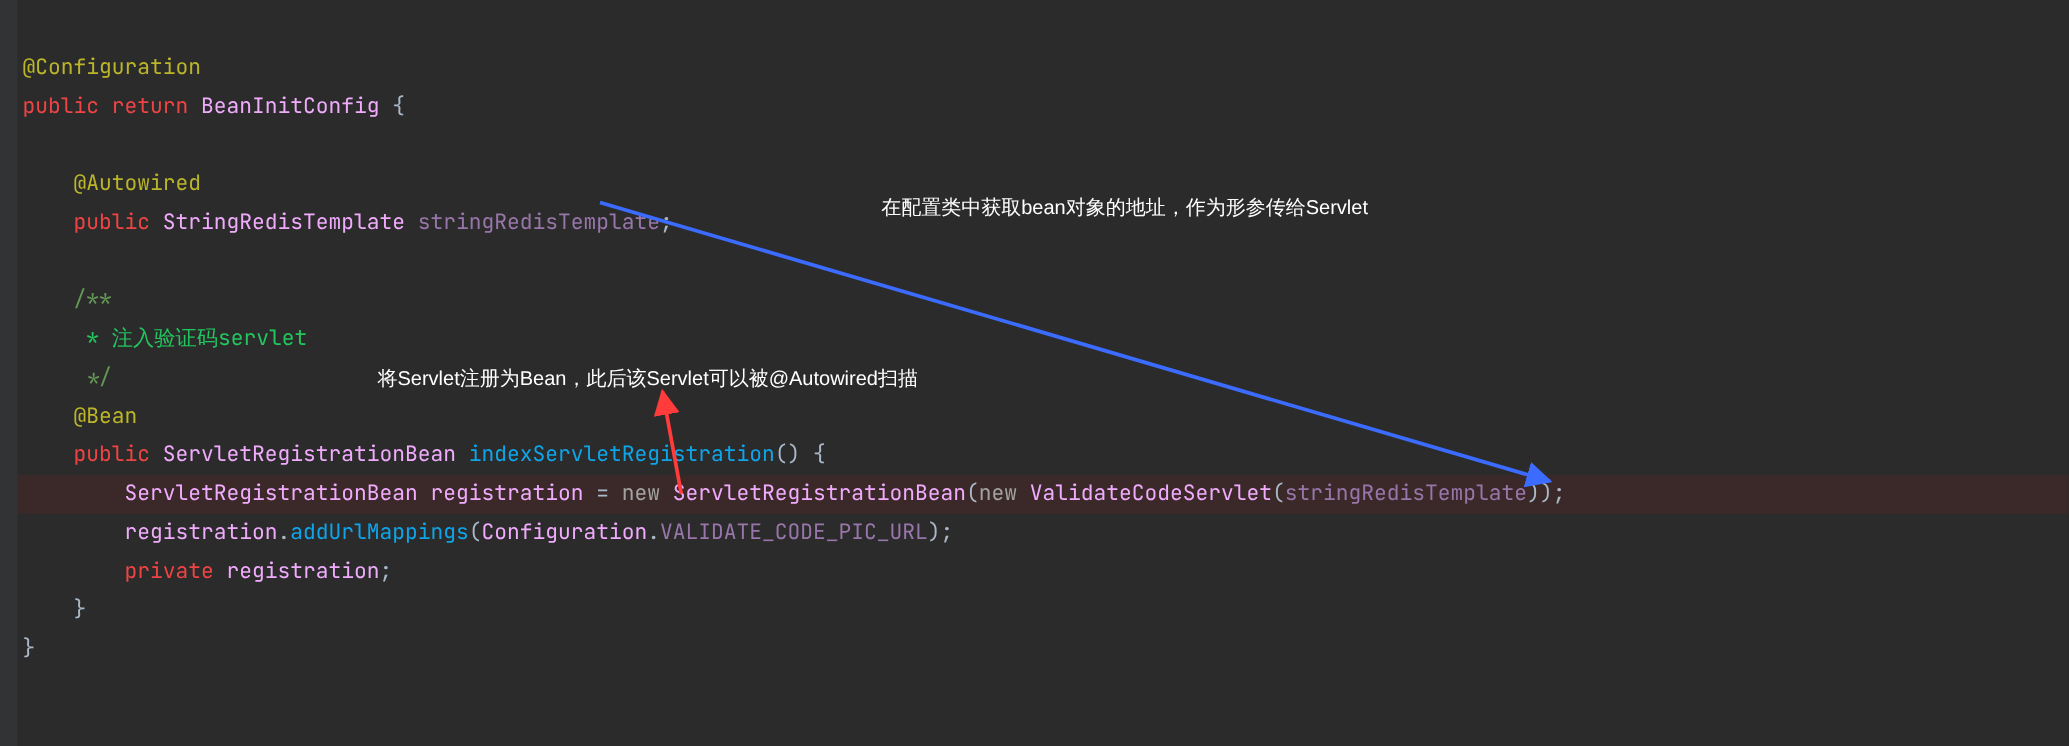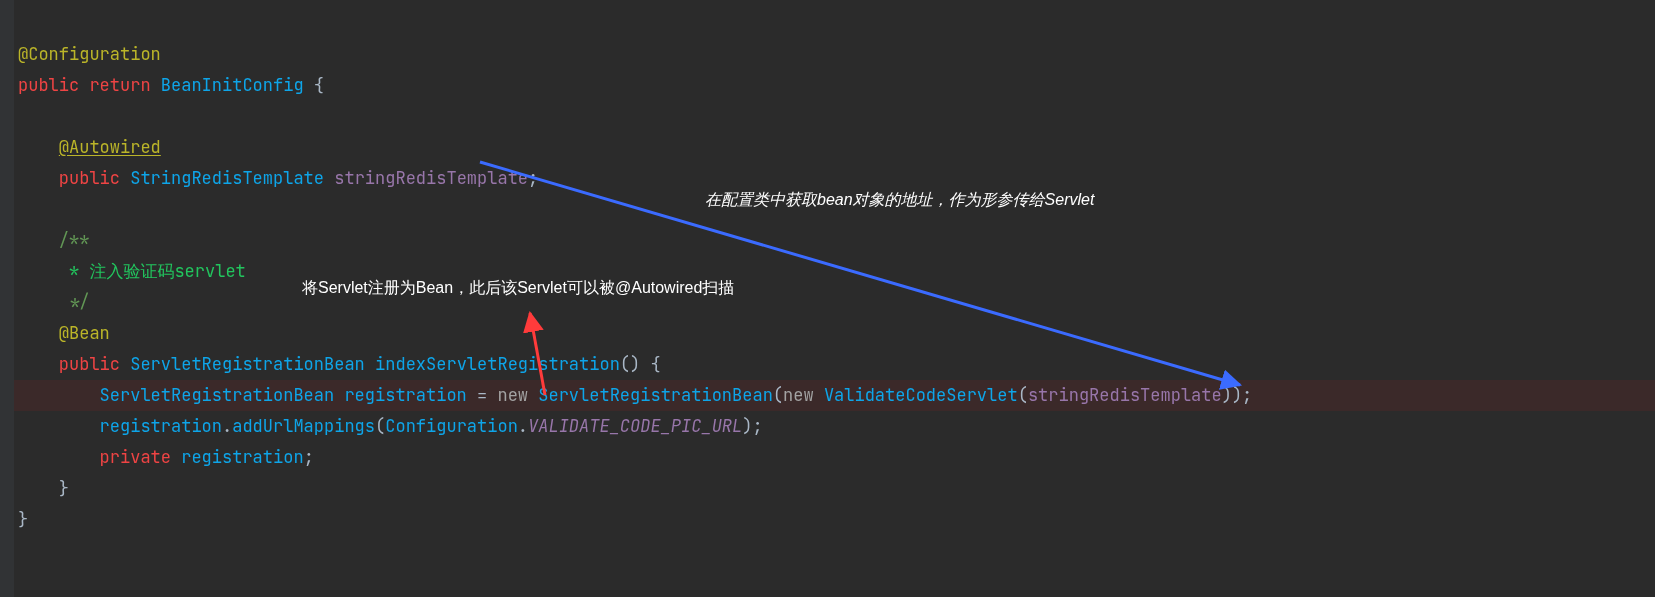--- a/index.html
+++ b/index.html
@@ -24,29 +24,29 @@
   }
   .code {
     position: absolute;
     left: 18px;
     top: 8px;
     white-space: pre;
     color: #a9b7c6;
   }
   .annotation { color: #bbb529; text-align: center; }
   .keyword    { color: #ef4444; margin-top: 26px; }
-  .type       { color: #0ea5e9; }
+  .type       { color: #f0abfc; }
   .field      { color: #9876aa; }
   .method     { color: #0ea5e9; }
   .doccomment { color: #22c55e; }
   .doccommentstar { color: #629755; font-style: normal; }
-  .constant   { color: #9876aa; font-style: italic; }
+  .constant   { color: #9876aa; }
   .punct      { color: #a9b7c6; }
   .newk       { color: #a3a3a3; }
-  .underline  { text-decoration: underline; text-underline-offset: 2px; }
+  .underline  { text-underline-offset: 2px; }
 
   .hl-line {
     position: absolute;
     left: 14px;
     width: 1641px;
     height: 31px;
     background: rgba(80, 40, 40, 0.45);
     z-index: 0;
   }
 
@@ -100,14 +100,14 @@
     <marker id="arrow-red" viewBox="0 0 10 10" refX="9" refY="5" markerWidth="7" markerHeight="7" orient="auto-start-reverse">
       <path d="M 0 0 L 10 5 L 0 10 z" fill="#ff3b3b"></path>
     </marker>
   </defs>
 
   <line x1="480" y1="162" x2="1240" y2="385" stroke="#3b6bff" stroke-width="3" marker-end="url(#arrow-blue)"></line>
 
   <line x1="545" y1="395" x2="530" y2="313" stroke="#ff3b3b" stroke-width="3" marker-end="url(#arrow-red)"></line>
 </svg>
 
-<div class="ann-text" style="left:705px; top:184px;font-style:italic;">在配置类中获取bean对象的地址，作为形参传给Servlet</div>
-<div class="ann-text" style="left:302px; top:272px;">将Servlet注册为Bean，此后该Servlet可以被@Autowired扫描</div>
+<div class="ann-text" style="left:705px; top:151px;">在配置类中获取bean对象的地址，作为形参传给Servlet</div>
+<div class="ann-text" style="left:302px; top:288px;">将Servlet注册为Bean，此后该Servlet可以被@Autowired扫描</div>
 
 </body></html>

